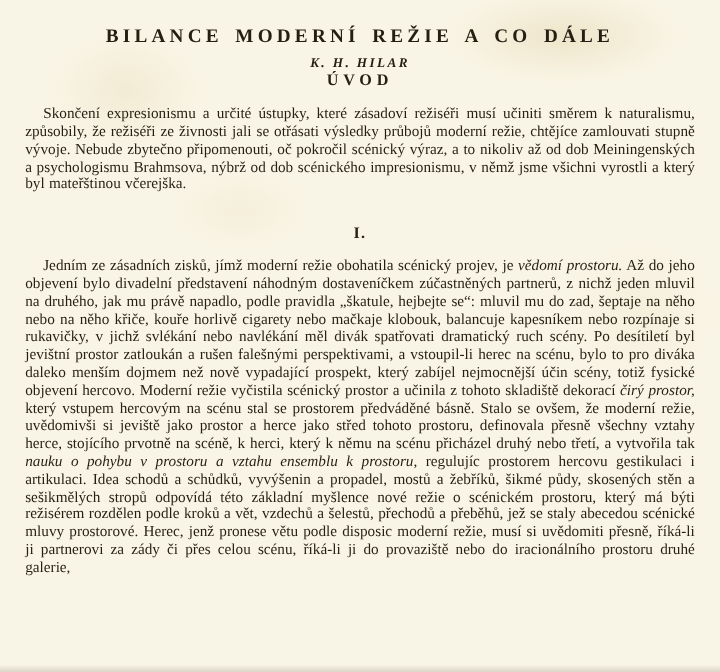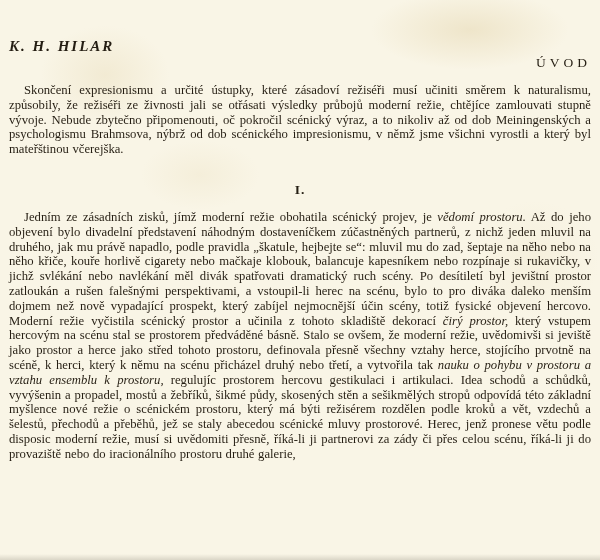--- a/index.html
+++ b/index.html
@@ -47,45 +47,45 @@
   h1.title {
     margin: 0;
     text-align: center;
     font-size: 16px;
     font-weight: 600;
     letter-spacing: 3.5px;
     word-spacing: 3px;
     line-height: 1.2;
   }
   .author {
-    margin-top: 17px;
-    text-align: left;
+    margin-top: 7px;
+    text-align: center;
     font-style: italic;
-    font-size: 15px;
+    font-size: 11px;
     font-weight: 600;
     letter-spacing: 2px;
   }
   h2.section-heading {
     margin: 0;
-    text-align: right;
+    text-align: center;
     font-size: 13.5px;
-    font-weight: 400;
+    font-weight: 700;
     letter-spacing: 4px;
   }
   .heading-uvod { margin-top: 31px; }
   .section-number {
     margin-top: 25px;
     text-align: center;
     font-size: 13.5px;
     font-weight: 600;
     letter-spacing: 1px;
   }
   .heading-prostor { margin-top: 9px; }
   p.body-text {
-    margin: 0;
+    margin: 12px;
     margin-top: 12px;
     text-align: justify;
     text-indent: 15px;
     font-size: 12.7px;
     line-height: 14.8px;
     word-spacing: 0.4px;
   }
   p.body-text em {
     font-style: italic;
     font-family: Liberation Serif, serif;
@@ -94,20 +94,21 @@
 </head>
 <body>
 
 <div class="stain stain-1"></div>
 <div class="stain stain-2"></div>
 <div class="stain stain-3"></div>
 <div class="stain stain-4"></div>
 
 <div class="page">
 
+  <h1 class="title">BILANCE MODERNÍ REŽIE A CO DÁLE</h1>
 
   <div class="author">K. H. HILAR</div>
 
   <h2 class="section-heading heading-uvod">ÚVOD</h2>
 
   <p class="body-text"><span>Skončení expresionismu a určité ústupky, které zásadoví režiséři musí učiniti směrem k naturalismu, způsobily, že režiséři ze živnosti jali se otřásati výsledky průbojů moderní režie, chtějíce zamlouvati stupně vývoje. Nebude zbytečno připomenouti, oč pokročil scénický výraz, a to nikoliv až od dob Meiningenských a psychologismu Brahmsova, nýbrž od dob scénického impresionismu, v němž jsme všichni vyrostli a který byl mateřštinou včerejška.</span></p>
 
   <div class="section-number">I.</div>
 
 

